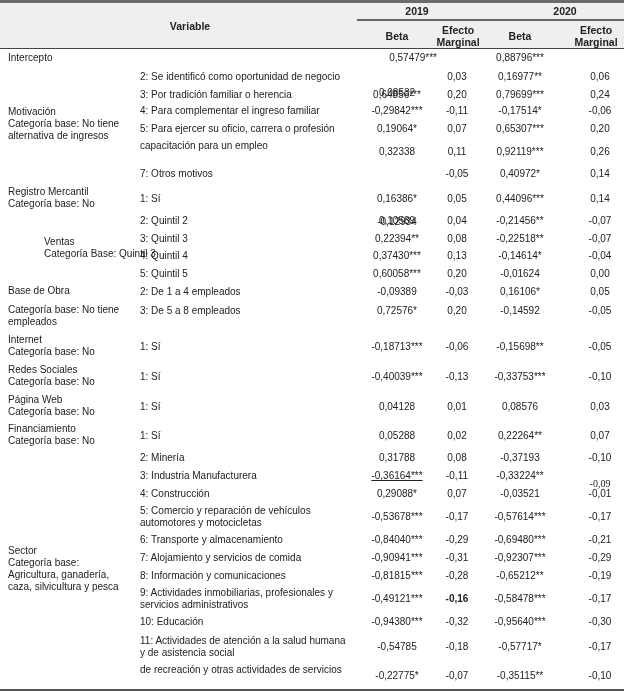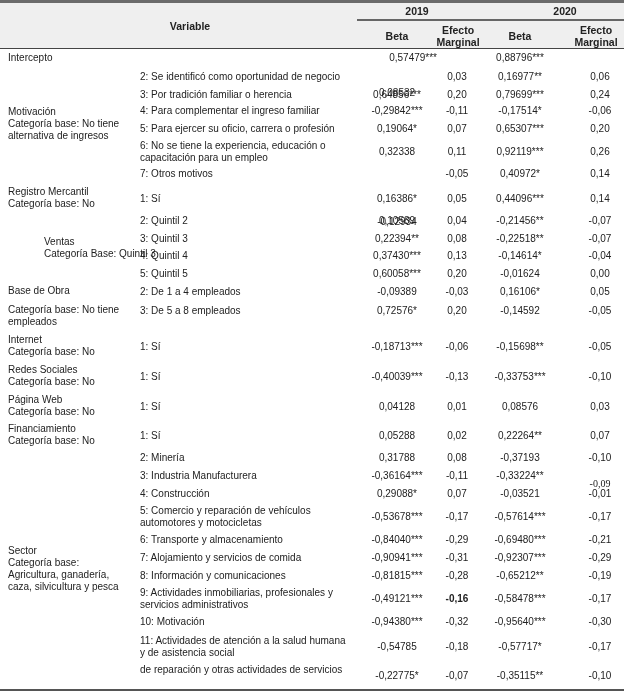--- a/index.html
+++ b/index.html
@@ -130,21 +130,20 @@
       <div class="cat">
         <div>5: Para ejercer su oficio, carrera o profesión</div>
       </div>
       <div class="num c1" style="top: 0px;">0,19064*</div>
       <div class="num c2" style="top: 0px;">0,07</div>
       <div class="num c3" style="top: 0px;">0,65307***</div>
       <div class="num c4" style="top: 0px;">0,20</div>
     </div>
     <div class="row" style="top: 140px;">
       <div class="cat">
-        <div>6: No se tiene la experiencia, educación o</div>
         <div>capacitación para un empleo</div>
       </div>
       <div class="num c1" style="top: 6px;">0,32338</div>
       <div class="num c2" style="top: 6px;">0,11</div>
       <div class="num c3" style="top: 6px;">0,92119***</div>
       <div class="num c4" style="top: 6px;">0,26</div>
     </div>
     <div class="row" style="top: 168px;">
       <div class="cat">
         <div>7: Otros motivos</div>
@@ -259,21 +258,21 @@
       </div>
       <div class="num c1" style="top: 0px;">0,31788</div>
       <div class="num c2" style="top: 0px;">0,08</div>
       <div class="num c3" style="top: 0px;">-0,37193</div>
       <div class="num c4" style="top: 0px;">-0,10</div>
     </div>
     <div class="row" style="top: 470px;">
       <div class="cat">
         <div>3: Industria Manufacturera</div>
       </div>
-      <div class="num c1" style="top: 0px;">-0,36164***</div>
+      <div class="num c1" style="top: 0px; text-decoration: underline;">-0,36164***</div>
       <div class="num c2" style="top: 0px;">-0,11</div>
       <div class="num c3" style="top: 0px;">-0,33224**</div>
       <div class="num c4" style="top: 8px; font-family: Liberation Serif, serif;">-0,09</div>
     </div>
     <div class="row" style="top: 488px;">
       <div class="cat">
         <div>4: Construcción</div>
       </div>
       <div class="num c1" style="top: 0px;">0,29088*</div>
       <div class="num c2" style="top: 0px;">0,07</div>
@@ -322,40 +321,40 @@
         <div>9: Actividades inmobiliarias, profesionales y</div>
         <div>servicios administrativos</div>
       </div>
       <div class="num c1" style="top: 6px;">-0,49121***</div>
       <div class="num c2" style="top: 6px; font-weight: bold;">-0,16</div>
       <div class="num c3" style="top: 6px;">-0,58478***</div>
       <div class="num c4" style="top: 6px;">-0,17</div>
     </div>
     <div class="row" style="top: 616px;">
       <div class="cat">
-        <div>10: Motivación</div>
+        <div>10: Educación</div>
       </div>
       <div class="num c1" style="top: 0px;">-0,94380***</div>
       <div class="num c2" style="top: 0px;">-0,32</div>
       <div class="num c3" style="top: 0px;">-0,95640***</div>
       <div class="num c4" style="top: 0px;">-0,30</div>
     </div>
     <div class="row" style="top: 635px;">
       <div class="cat">
         <div>11: Actividades de atención a la salud humana</div>
         <div>y de asistencia social</div>
       </div>
       <div class="num c1" style="top: 6px;">-0,54785</div>
       <div class="num c2" style="top: 6px;">-0,18</div>
       <div class="num c3" style="top: 6px;">-0,57717*</div>
       <div class="num c4" style="top: 6px;">-0,17</div>
     </div>
     <div class="row" style="top: 664px;">
       <div class="cat">
-        <div>de reparación y otras actividades de servicios</div>
+        <div>de recreación y otras actividades de servicios</div>
       </div>
       <div class="num c1" style="top: 6px;">-0,22775*</div>
       <div class="num c2" style="top: 6px;">-0,07</div>
       <div class="num c3" style="top: 6px;">-0,35115**</div>
       <div class="num c4" style="top: 6px;">-0,10</div>
     </div>
   </div>
 
 <div class="bottom-rule"></div>
 

